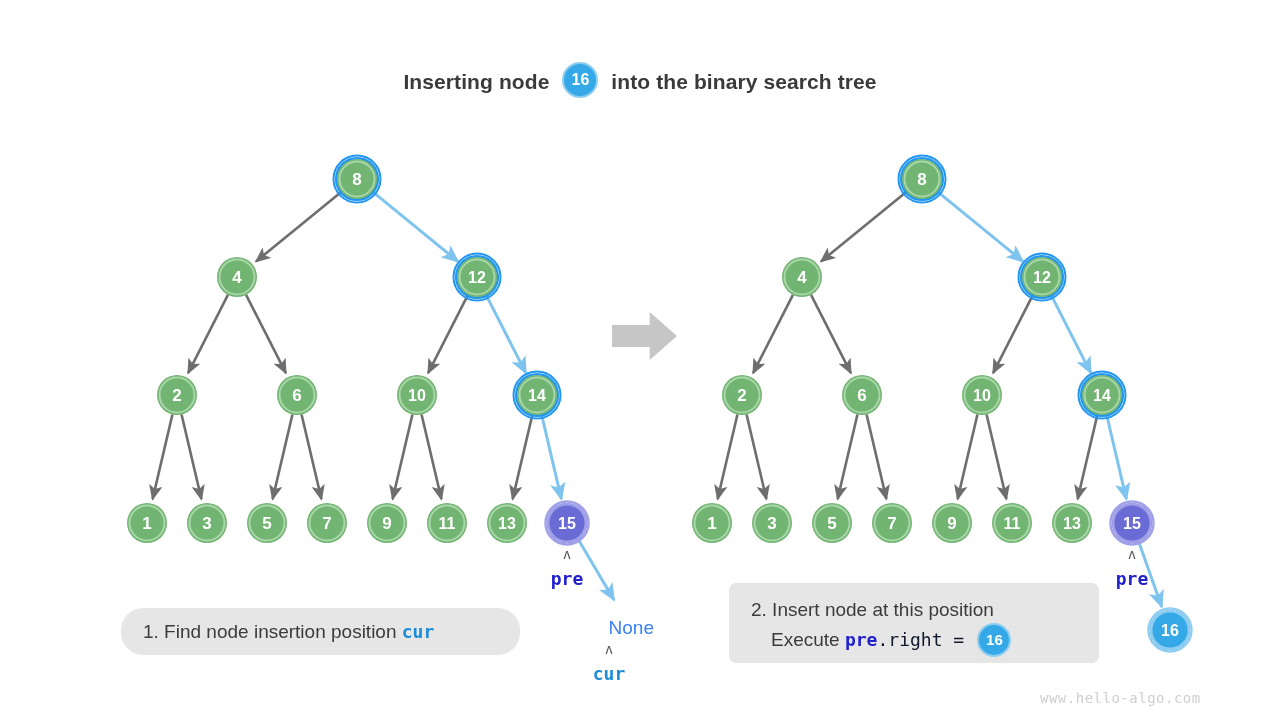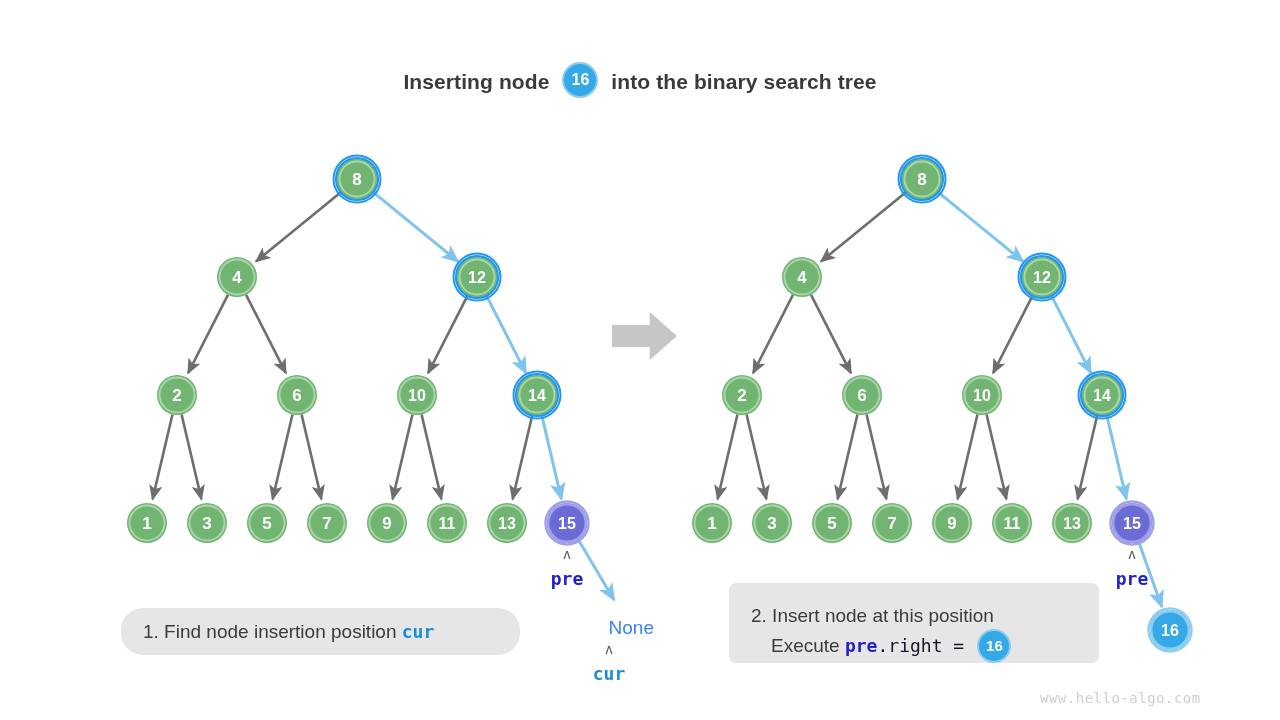--- a/index.html
+++ b/index.html
@@ -75,21 +75,21 @@
     line-height: 47px;
     padding-left: 22px;
     border-radius: 22px;
   }
   .callout-right {
     left: 729px;
     top: 571px;
     width: 370px;
     height: 80px;
     font-size: 19px;
-    padding: 18px 0 0 22px;
+    padding: 12px 0 0 22px;
     line-height: 29px;
   }
   .callout-right .line2 {
     padding-left: 20px;
     white-space: nowrap;
   }
   .code-blue {
     font-family: "DejaVu Sans Mono", monospace;
     font-weight: bold;
     color: #1a8cd8;

